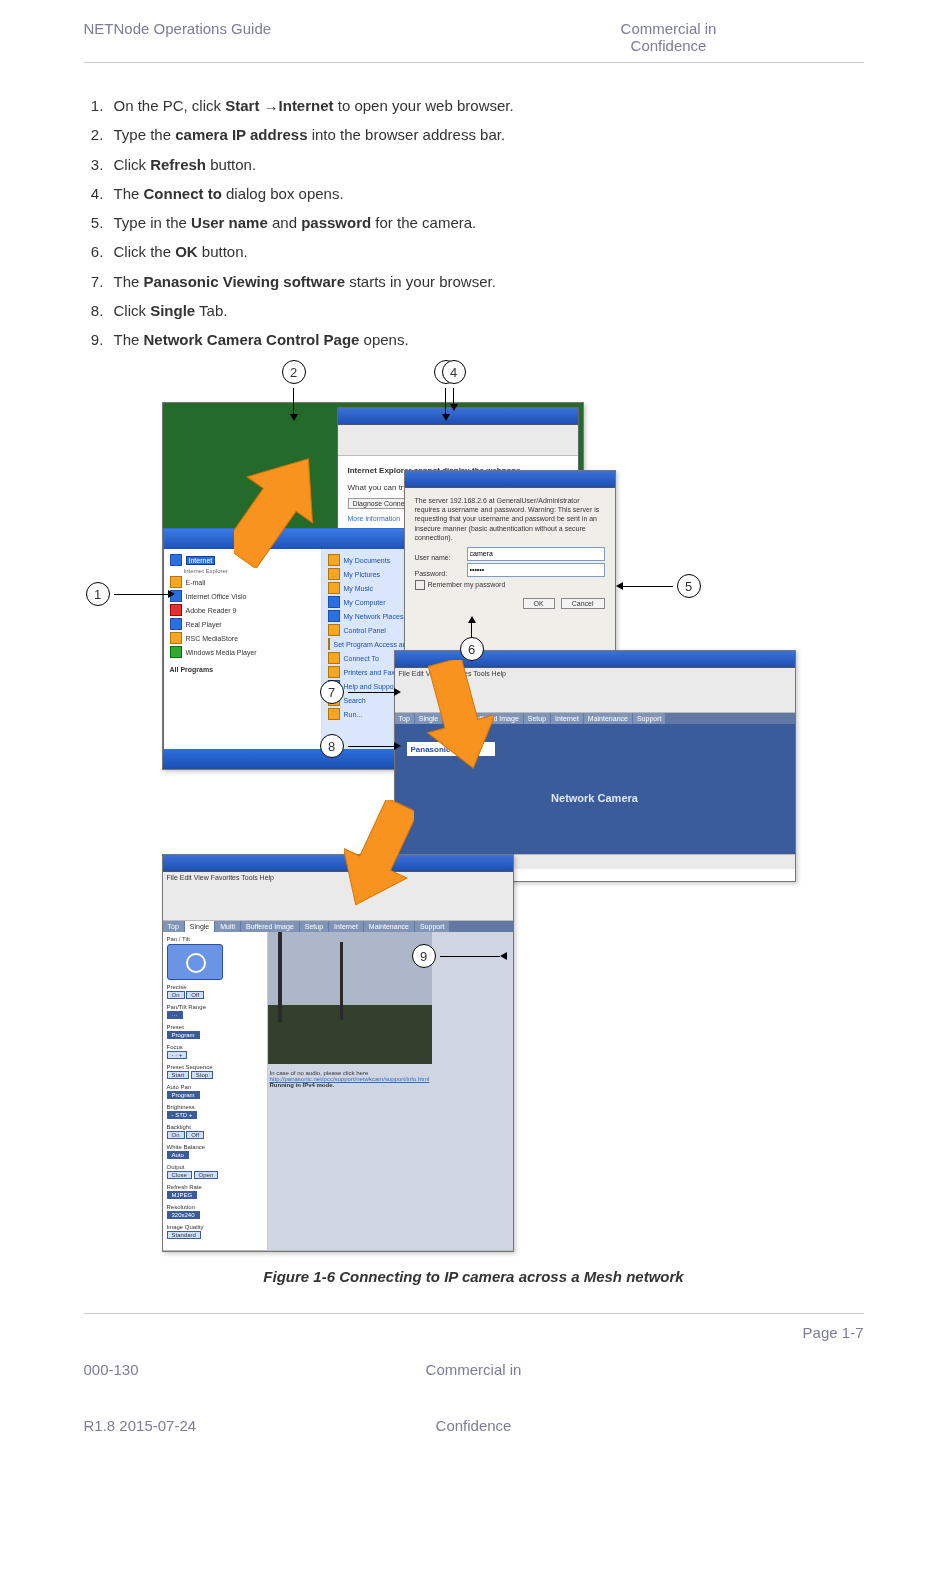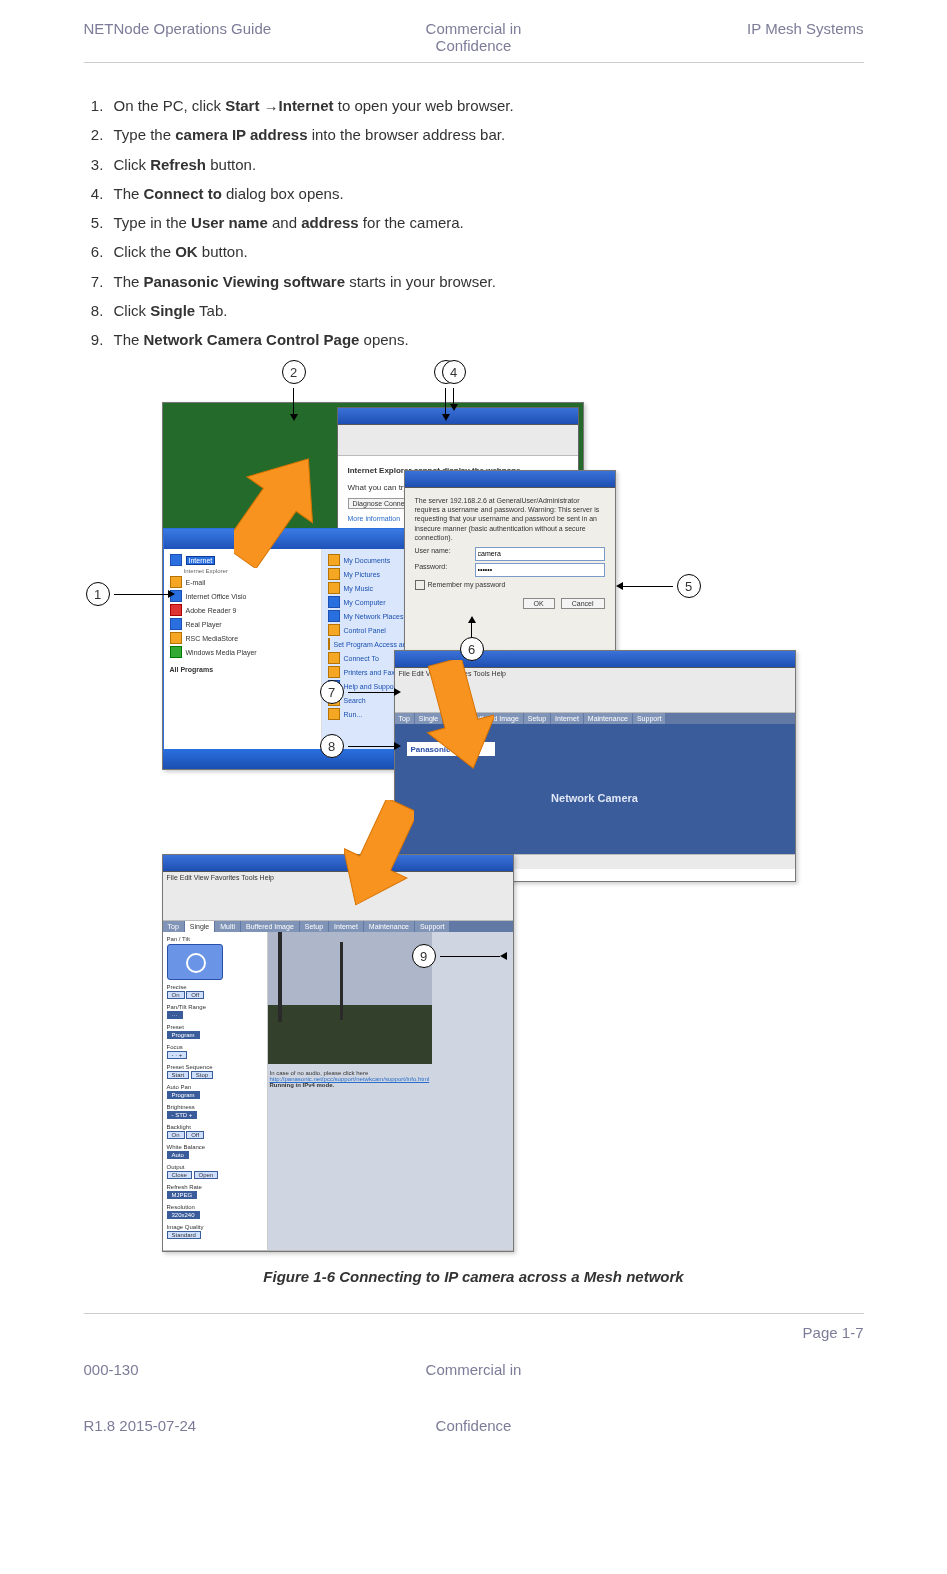--- a/index.html
+++ b/index.html
@@ -89,21 +89,21 @@
   .startpanel .ico.green{background:#3a3;border-color:#070;}
   .startpanel .hl{background:#2a6fe0;color:#fff;border:1px solid #0c3a98;padding:0 2px;}
   .shot.desktop .ie-win{position:absolute;right:4px;top:4px;width:240px;height:200px;background:#fff;border:1px solid #666;}
   .ie-win .iebar{height:30px;background:#eaeaea;border-bottom:1px solid #bbb;}
   .ie-win .cannot{padding:10px 8px 0 10px;font-size:8px;color:#333;}
   .ie-win .cannot .t{color:#333;font-weight:700;}
   .ie-win .btn{display:inline-block;border:1px solid #999;background:#f4f4f4;font-size:7px;padding:1px 4px;margin-top:6px;}
   .ie-win .link{color:#2a6dc9;font-size:7px;margin-top:6px;display:block;}
   .shot.dialog { left: 260px; top: 110px; width: 210px; height: 180px; background:#efeee9; }
   .dialog .msg{font-size:7px;padding:8px 10px 4px 10px;color:#333;line-height:1.3;}
-  .dialog .frow{display:flex;align-items:flex-start;gap:12px;font-size:7px;padding:1px 10px;}
+  .dialog .frow{display:flex;align-items:flex-end;gap:4px;font-size:7px;padding:1px 10px;}
   .dialog .frow input{flex:1;border:1px solid #7a9ac9;height:12px;font-size:7px;padding:0 2px;}
   .dialog .cb{font-size:7px;padding:2px 10px;display:flex;align-items:center;gap:3px;}
   .dialog .btns{display:flex;justify-content:flex-end;gap:6px;padding:6px 10px;}
   .dialog .btns .b2{border:1px solid #888;background:#f4f4f4;font-size:7px;padding:1px 10px;}
   .shot.browser2 { left: 250px; top: 290px; width: 400px; height: 230px; background:#fff; }
   .browser2 .toolbar{height:40px;background:#eaeaea;border-bottom:1px solid #bbb;font-size:7px;padding:2px 4px;color:#333;}
   .browser2 .tabsrow{display:flex;gap:1px;font-size:7px;background:#6279a5;}
   .browser2 .tabsrow span{background:#8094b8;padding:2px 4px;color:#fff;}
   .browser2 .page2{background:#3b5c9b;height:130px;position:relative;}
   .browser2 .brand{position:absolute;left:12px;top:18px;width:80px;height:14px;background:#fff;color:#2a4fa8;font-size:8px;font-weight:700;display:flex;align-items:center;padding:0 4px;}
@@ -154,30 +154,29 @@
 <body>
 
 <div class="page">
 
   <div class="header">
     <div class="left">NETNode Operations Guide</div>
     <div class="center">
       <span>Commercial in</span><br>
       <span>Confidence</span>
     </div>
-    <div class="right">IP Mesh Systems</div>
   </div>
 
 
   <ol class="steps">
     <li><span>On the PC, click </span><span class="b">Start </span><span class="b">→</span><span class="b">Internet</span><span> to open your web browser.</span></li>
     <li><span>Type the </span><span class="b">camera IP address</span><span> into the browser address bar.</span></li>
     <li><span>Click </span><span class="b">Refresh</span><span> button.</span></li>
     <li><span>The </span><span class="b">Connect to</span><span> dialog box opens.</span></li>
-    <li><span>Type in the </span><span class="b">User name</span><span> and </span><span class="b">address</span><span> for the camera.</span></li>
+    <li><span>Type in the </span><span class="b">User name</span><span> and </span><span class="b">password</span><span> for the camera.</span></li>
     <li><span>Click the </span><span class="b">OK</span><span> button.</span></li>
     <li><span>The </span><span class="b">Panasonic Viewing software</span><span> starts in your browser.</span></li>
     <li><span>Click </span><span class="b">Single</span><span> Tab.</span></li>
     <li><span>The </span><span class="b">Network Camera Control Page</span><span> opens.</span></li>
   </ol>
 
   <div class="figure-wrap">
     <div class="figure-stage">
 
       <div class="shot desktop">

